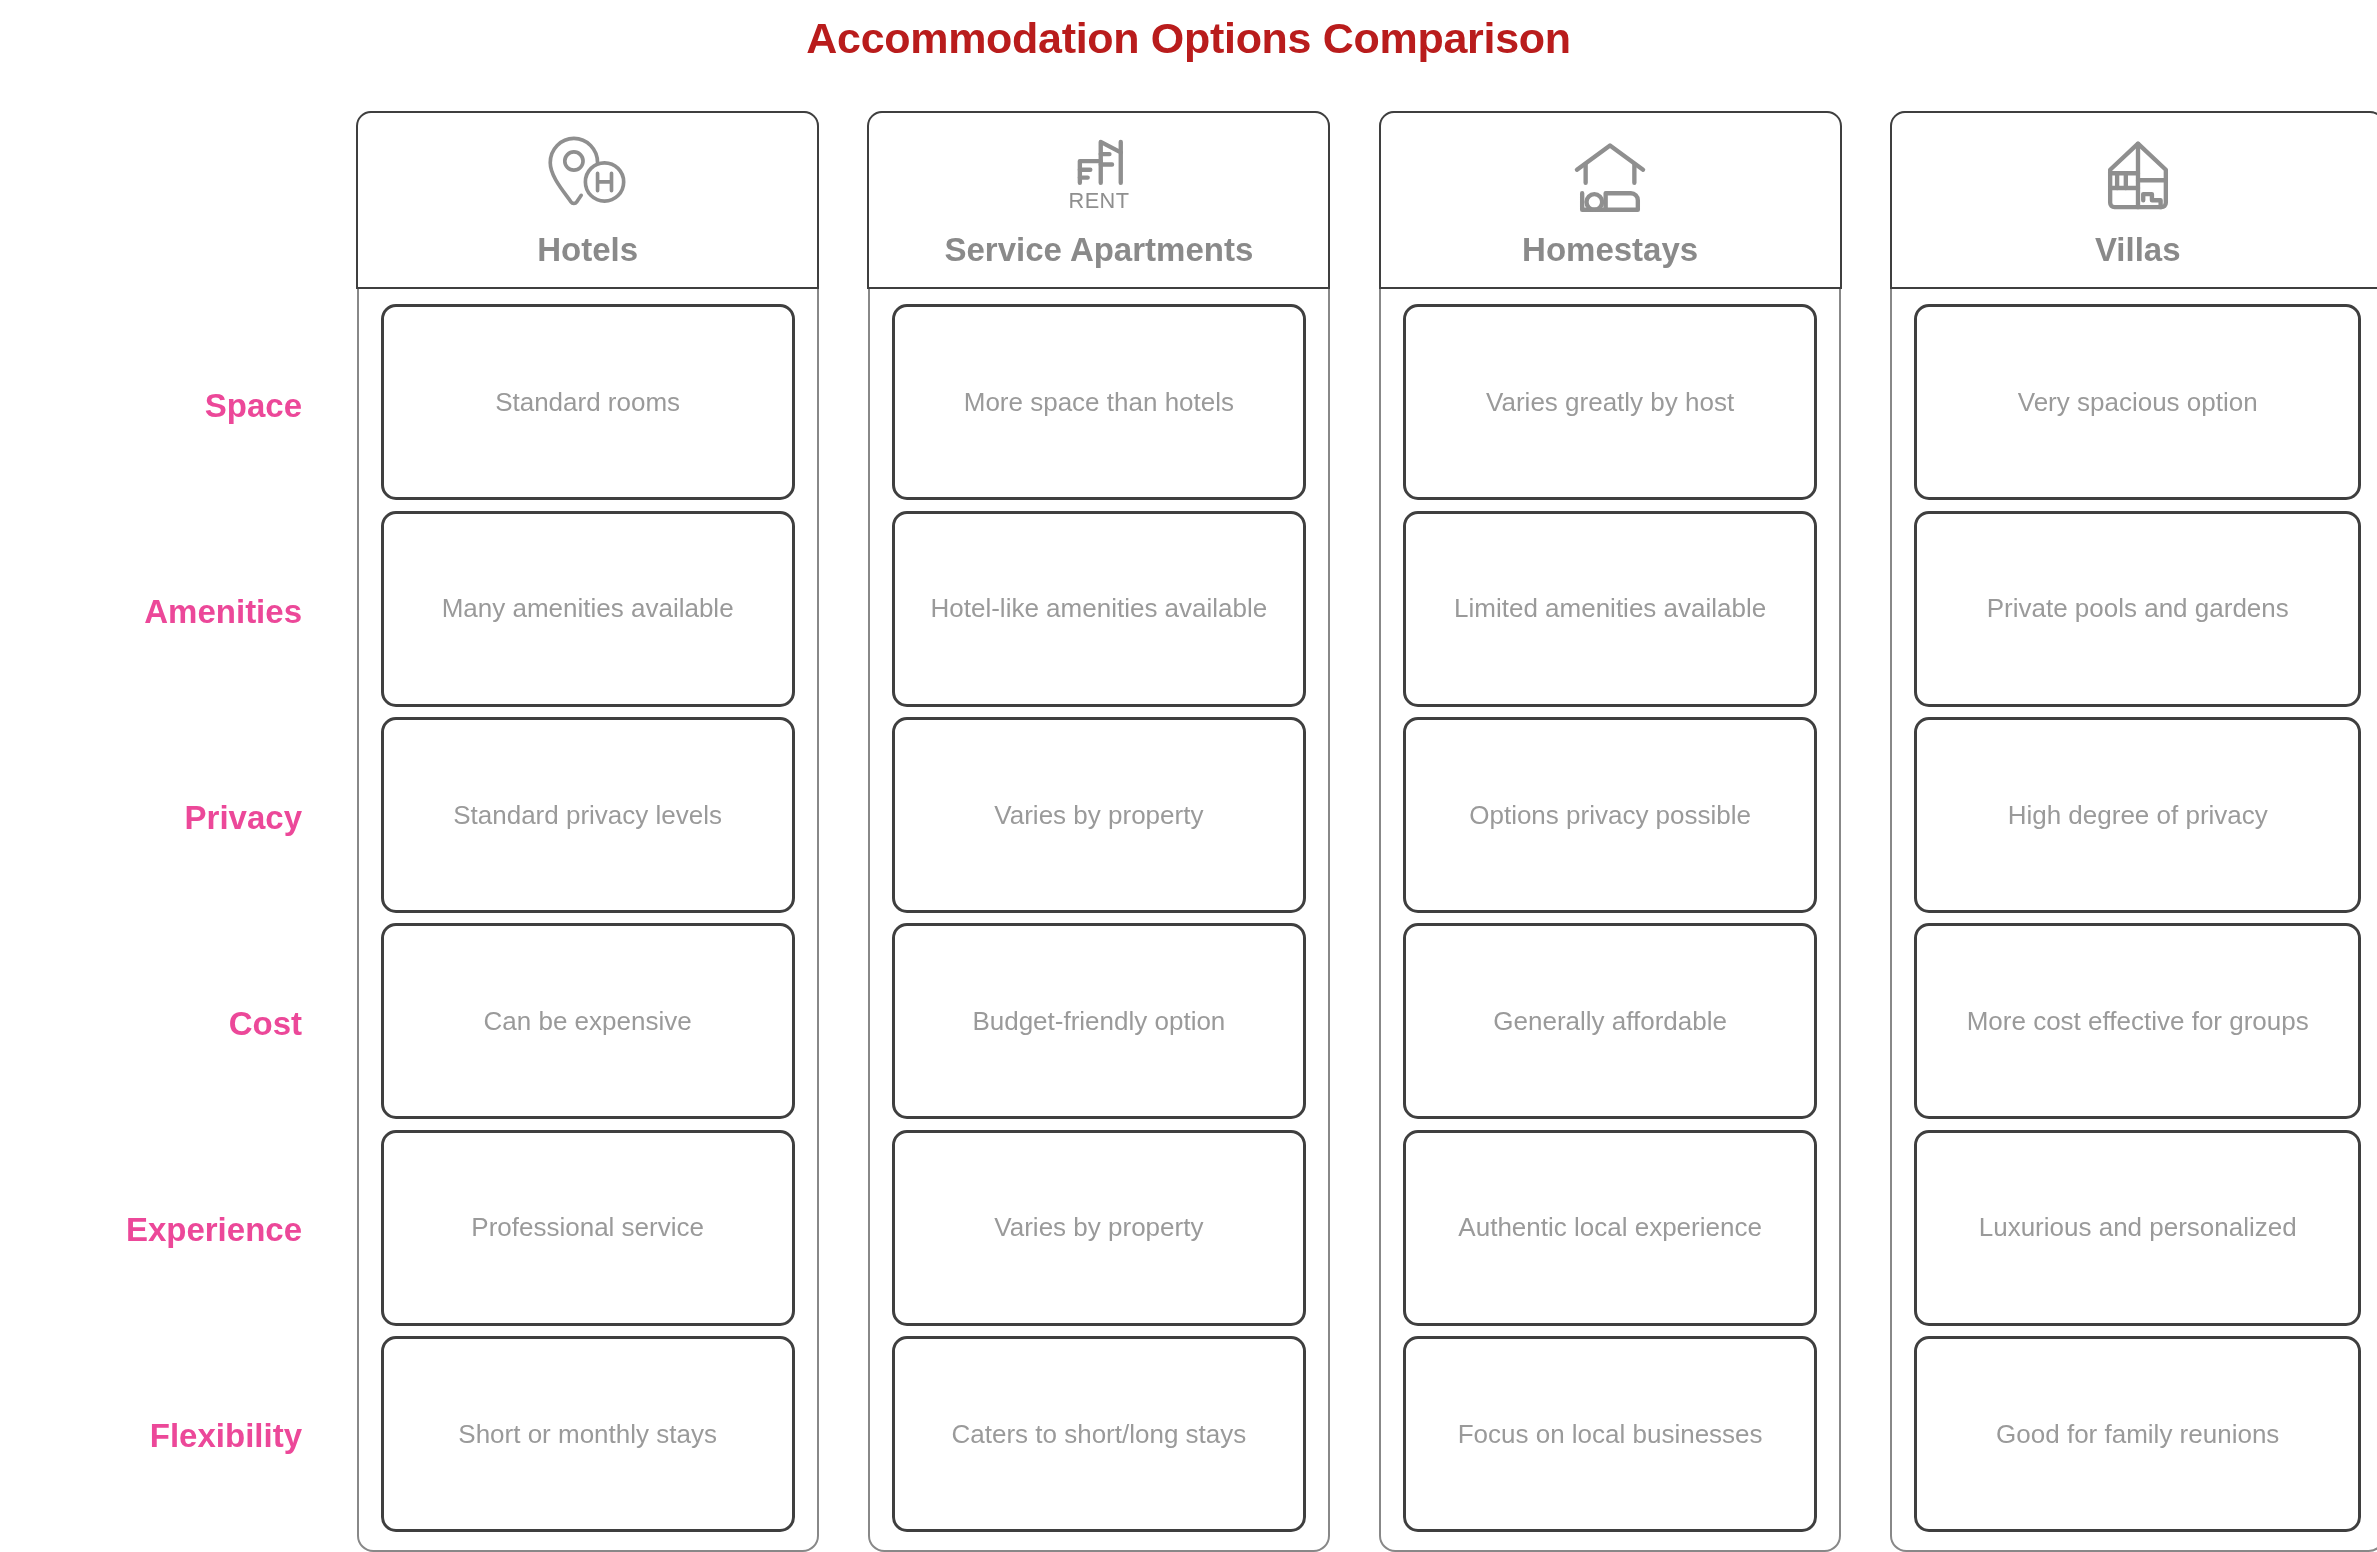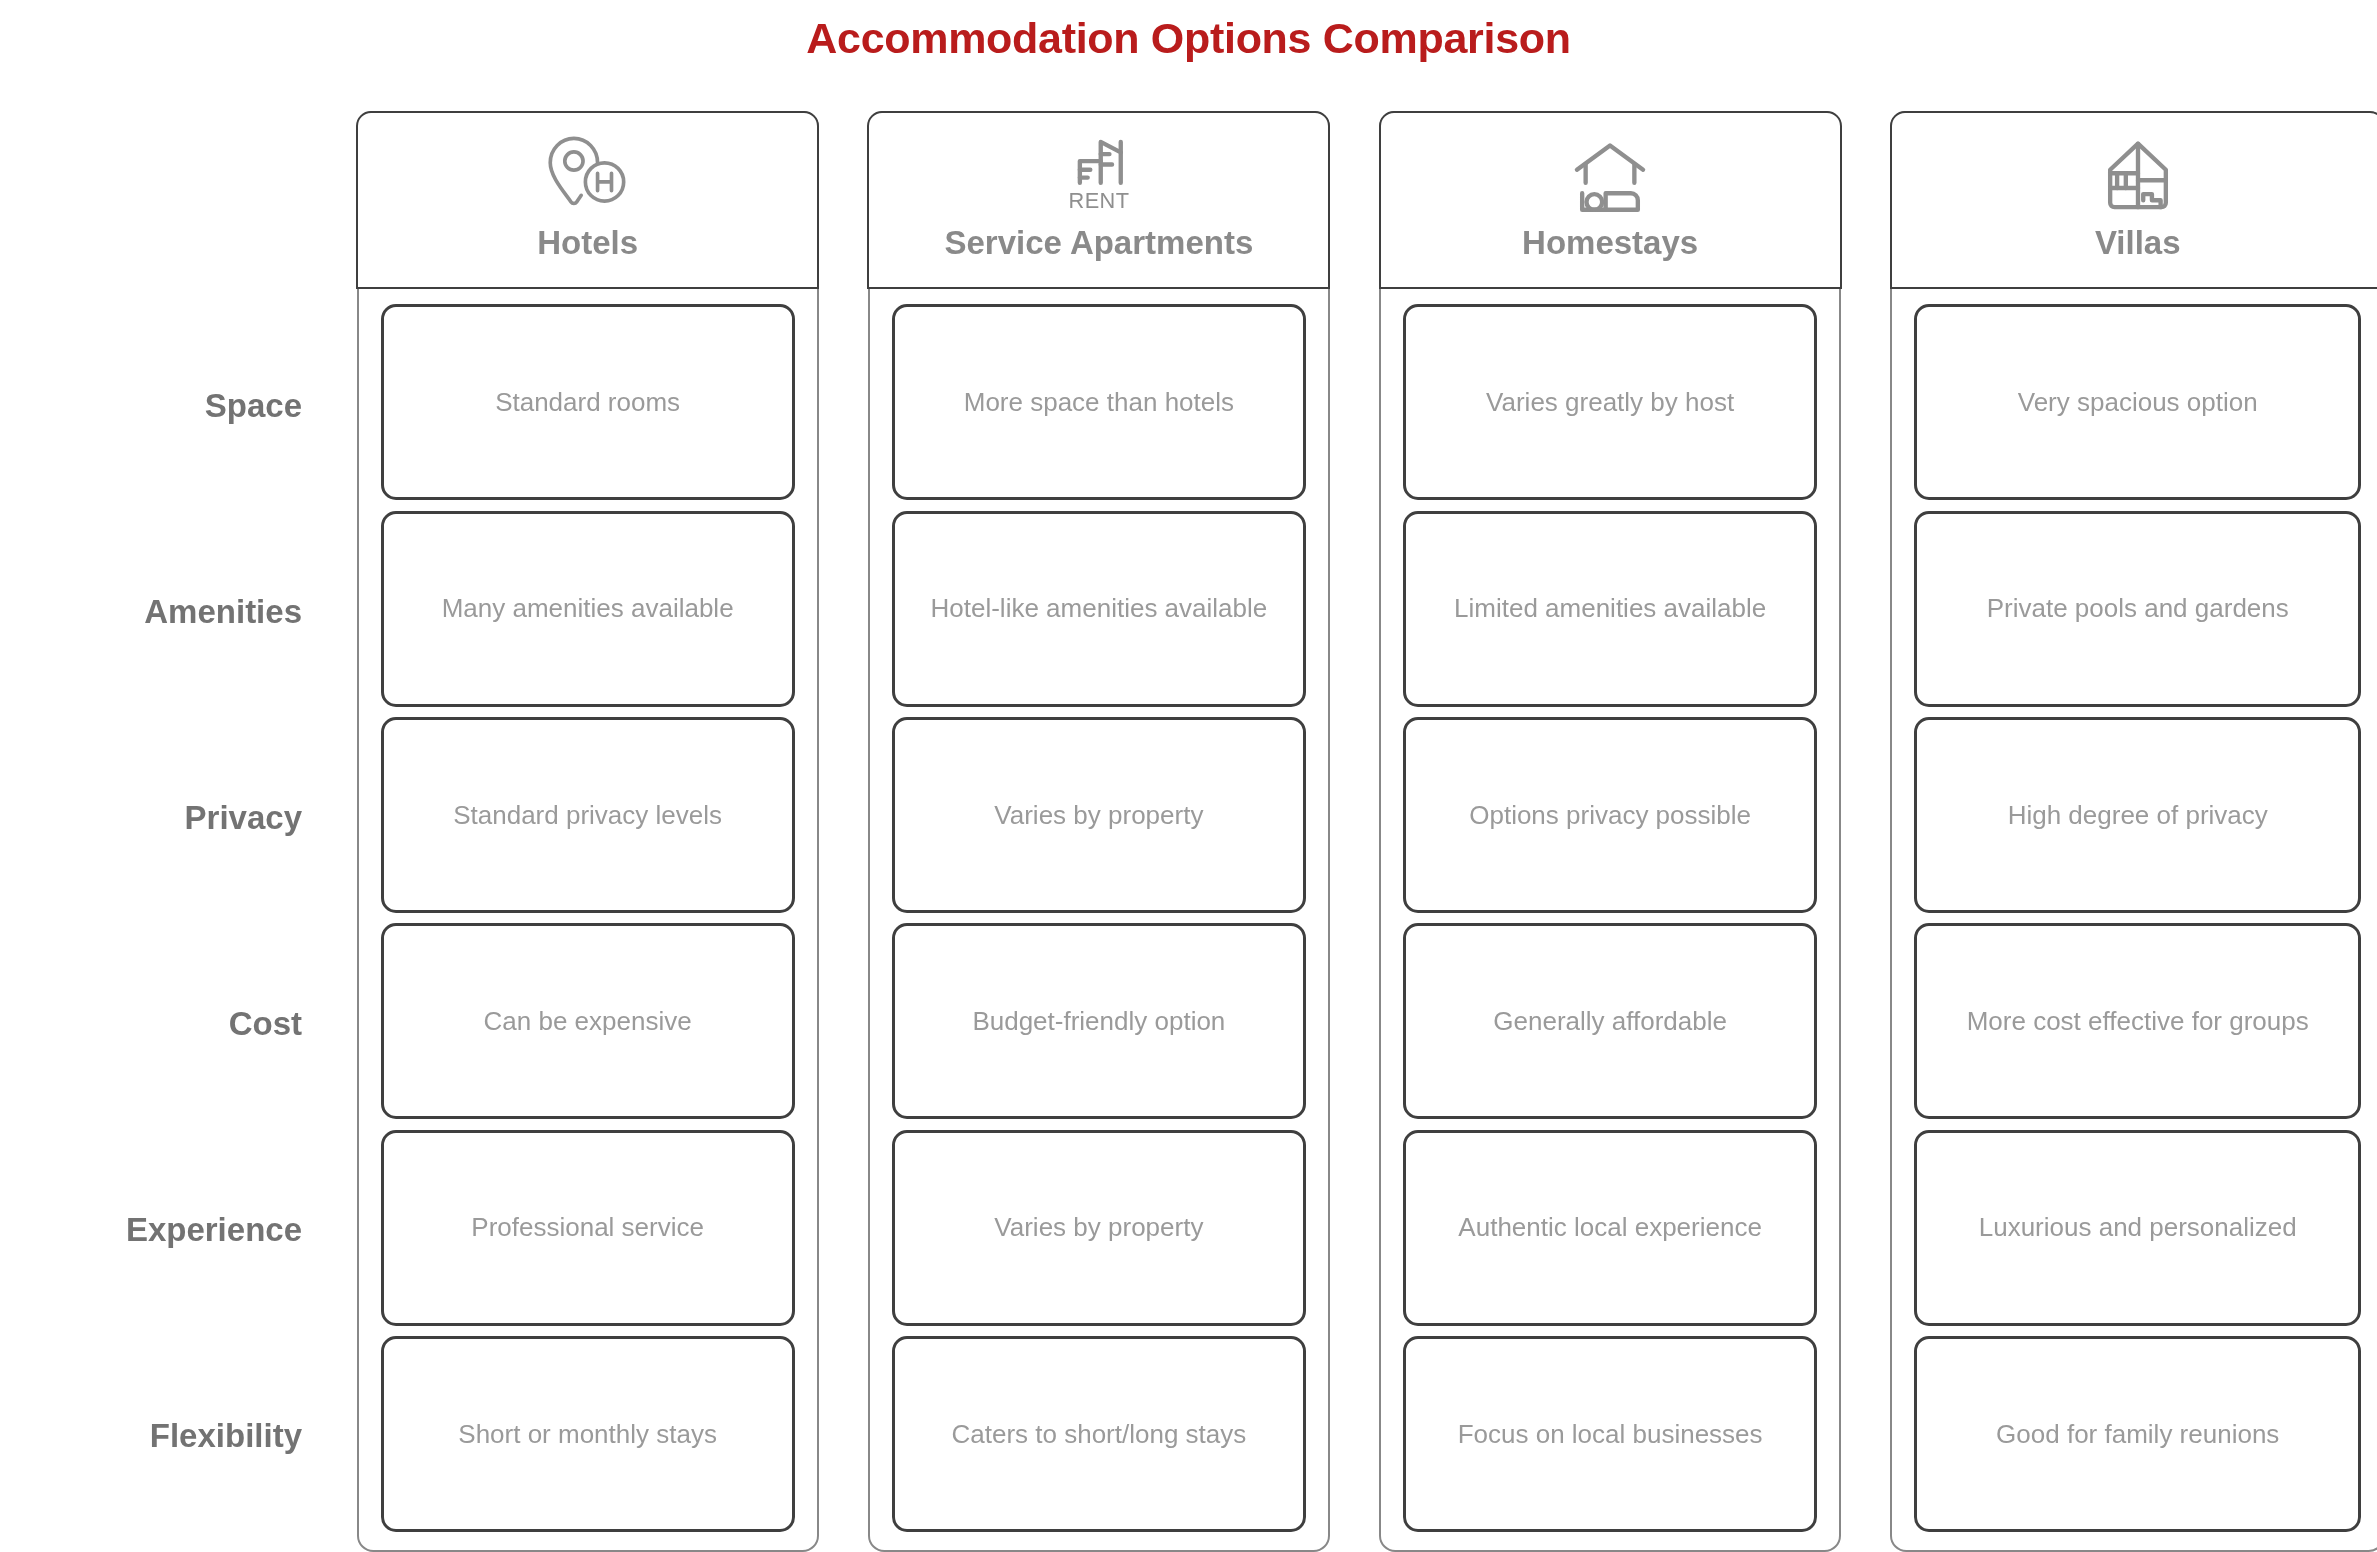--- a/index.html
+++ b/index.html
@@ -61,21 +61,21 @@
     padding-bottom: 13px;
   }
   .row-label {
     flex: 1;
     display: flex;
     align-items: center;
     justify-content: flex-end;
     padding-right: 30px;
     font-size: 33px;
     font-weight: bold;
-    color: #737373;
+    color: #ec4899;
     white-space: nowrap;
   }
 
   
   .option-card {
     position: relative;
     margin: 0 24.5px;
     display: flex;
     flex-direction: column;
     border: 2.3px solid #888888;
@@ -108,21 +108,21 @@
     align-items: flex-start;
     justify-content: center;
     flex: none;
   }
   .card-icon svg {
     width: 100%;
     height: 100%;
     display: block;
   }
   .card-title {
-    margin-top: 10px;
+    margin-top: 17px;
     font-size: 33px;
     font-weight: bold;
     color: #8a8a8a;
     text-align: center;
     line-height: 1.08;
     padding: 0 5.8px;
   }
 
   .card-body {
     flex: 1;

